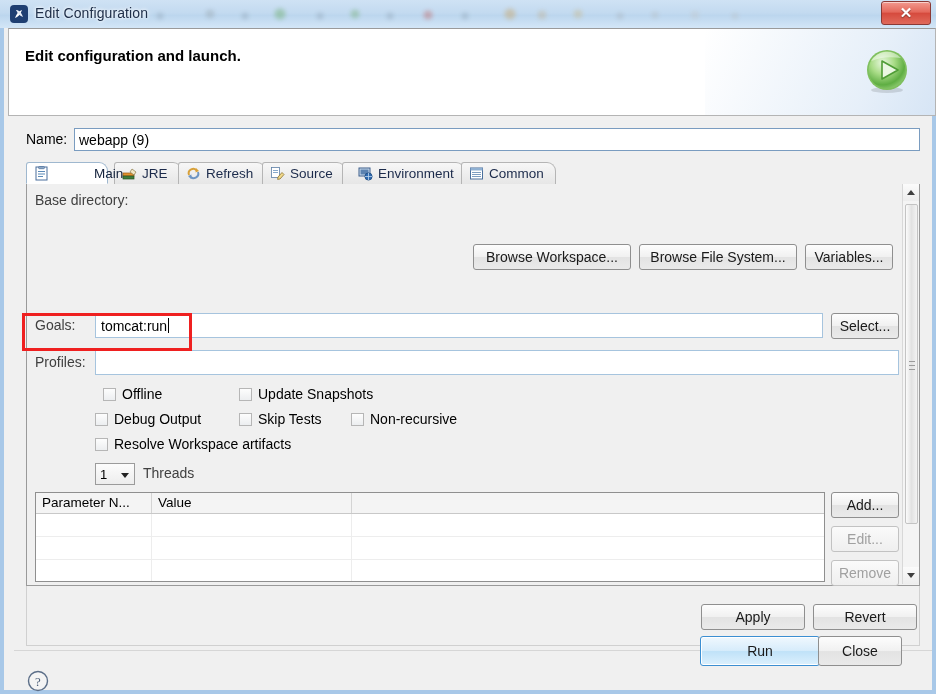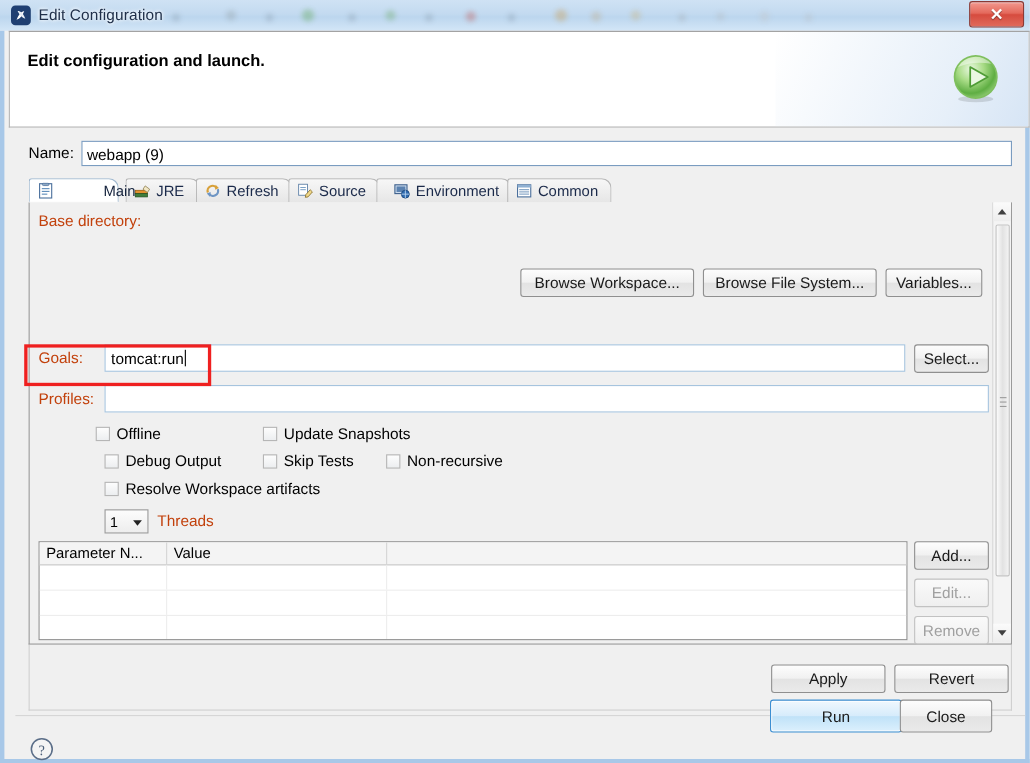--- a/index.html
+++ b/index.html
@@ -152,21 +152,21 @@
   
   .content {
     position: absolute; left: 22px; top: 156px;
     width: 894px; height: 402px;
     background: #f0f0f0;
     border: 1px solid #9a9a9a;
     border-top: none;
     box-sizing: border-box;
   }
 
-  .lbl { position: absolute; font-size: 14px; color: #c2410c; }
+  .lbl { position: absolute; font-size: 14px; color: #404040; }
   .txt {
     position: absolute;
     background: #ffffff;
     border: 1px solid #a6c4de;
     box-sizing: border-box;
     font-size: 14px; color: #000;
     padding: 2px 5px;
     line-height: 20px;
     height: 25px;
     white-space: nowrap;
@@ -433,21 +433,21 @@
 
       <div class="lbl" style="left:8px; top:133px;">Goals:</div>
       <div class="txt" style="left:68px; top:129px; width:728px;">
         <span>tomcat:run</span><span class="caret"></span>
       </div>
       <div class="btn" style="left:804px; top:129px; width:68px;">Select...</div>
 
       <div class="lbl" style="left:8px; top:170px;">Profiles:</div>
       <div class="txt" style="left:68px; top:166px; width:804px;"></div>
 
-      <div class="cbx" style="left:60px; top:202px;">
+      <div class="cbx" style="left:76px; top:202px;">
         <span class="cbox"></span>
         <span>Offline</span>
       </div>
       <div class="cbx" style="left:212px; top:202px;">
         <span class="cbox"></span>
         <span>Update Snapshots</span>
       </div>
 
       <div class="cbx" style="left:68px; top:227px;">
         <span class="cbox"></span>

